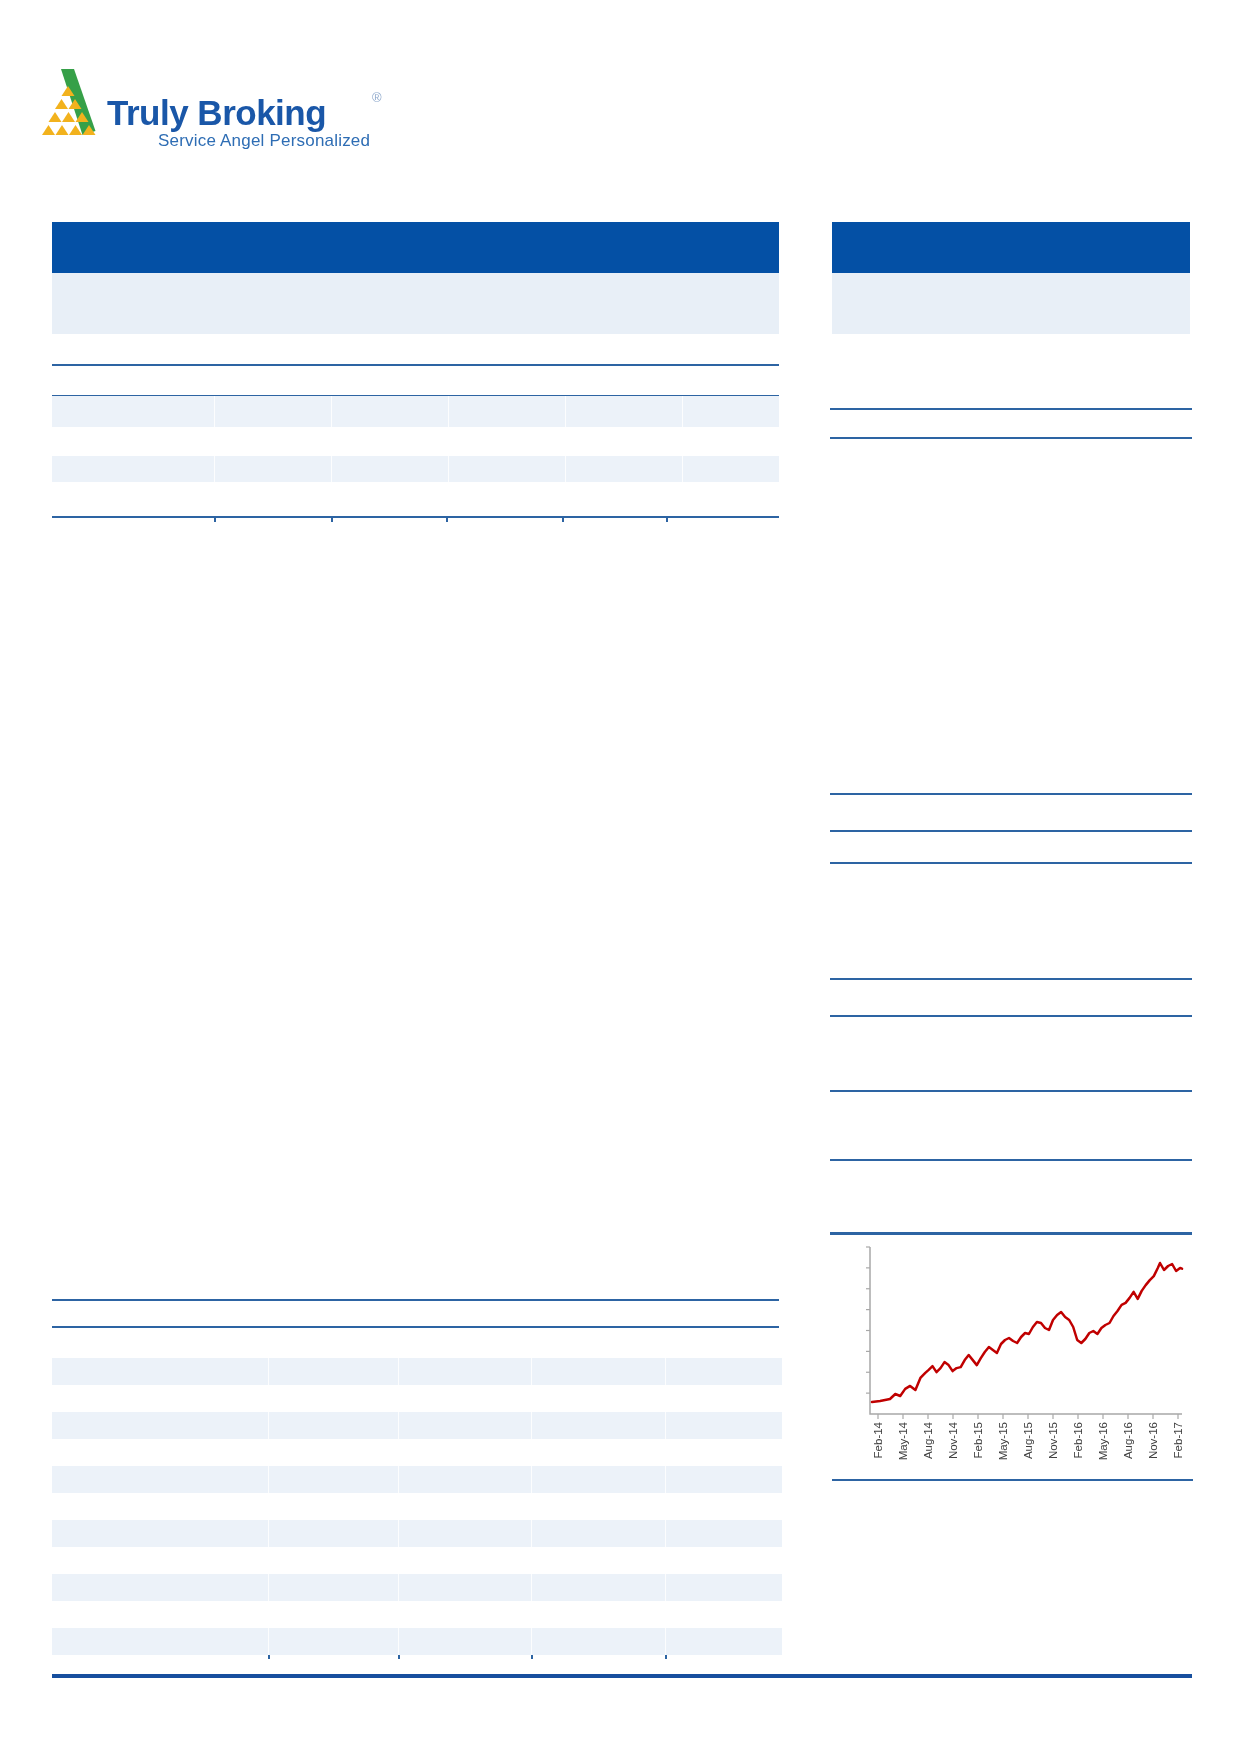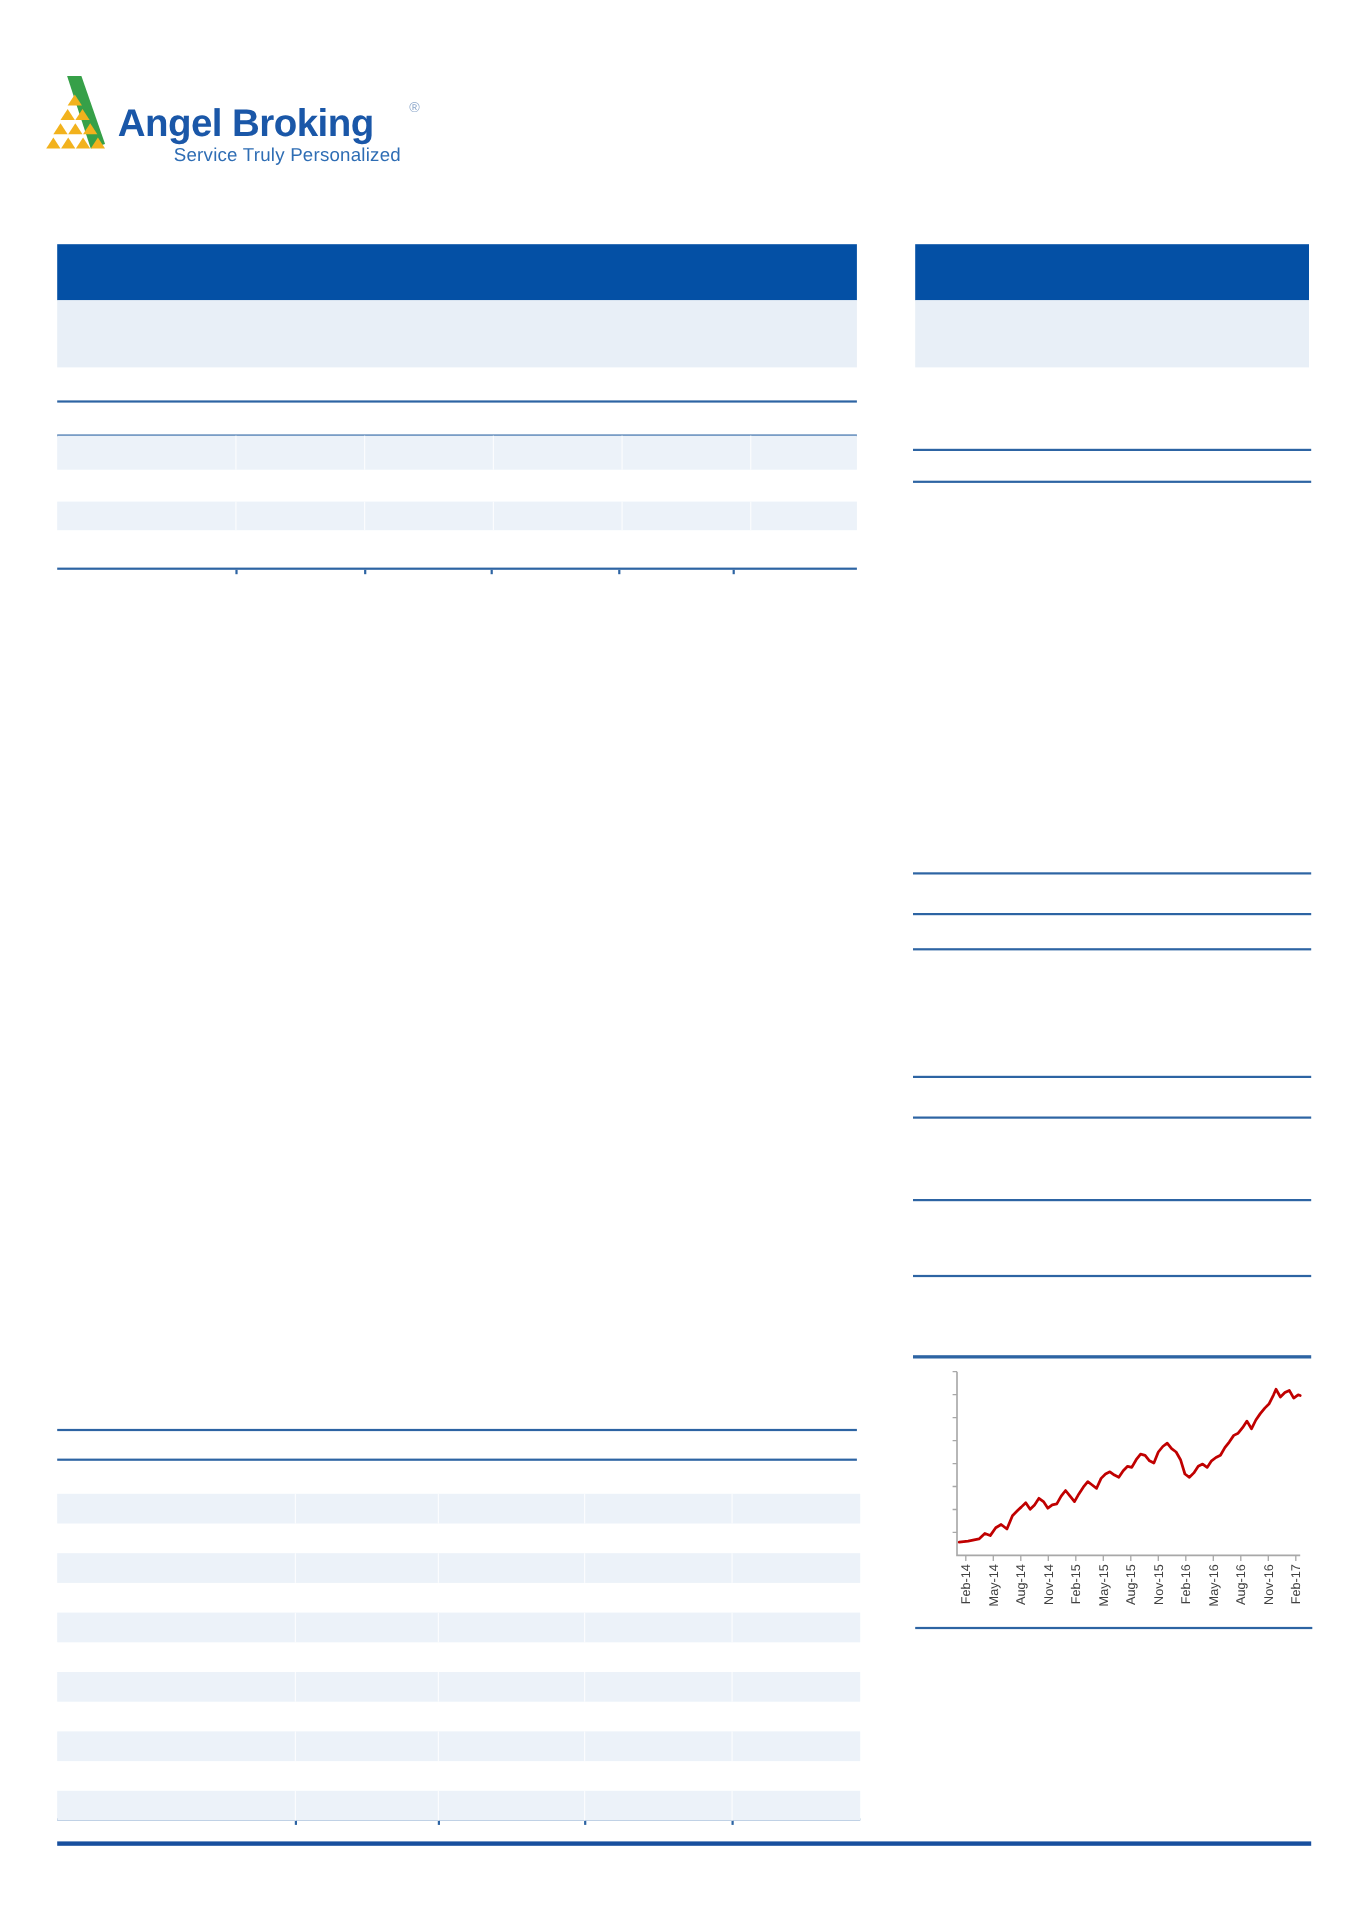--- a/index.html
+++ b/index.html
@@ -42,23 +42,23 @@
           <polygon points="28.5,47 35,37 41.5,47"></polygon>
         <polygon points="8.5,60 15,50 21.5,60"></polygon>
           <polygon points="22,60 28.5,50 35,60"></polygon>
           <polygon points="35.5,60 42,50 48.5,60"></polygon>
         <polygon points="2,73 8.5,63 15,73"></polygon>
           <polygon points="15.5,73 22,63 28.5,73"></polygon>
           <polygon points="29,73 35.5,63 42,73"></polygon>
           <polygon points="42.5,73 49,63 55.5,73"></polygon>
       </g>
     </svg>
-    <div class="brand">Angel Broking</div>
+    <div class="brand">Truly Broking</div>
     <span class="reg">®</span>
-    <div class="tagline">Service Truly Personalized</div>
+    <div class="tagline">Service Angel Personalized</div>
   </div>
 
   <div class="bar bar-main"></div>
   <div class="band band-main"></div>
 
   <div class="bar bar-side"></div>
   <div class="band band-side"></div>
 
   <div id="structure">
       <div class="rule" style="left: 52px; top: 364px; width: 727px; height: 2px;"></div>

